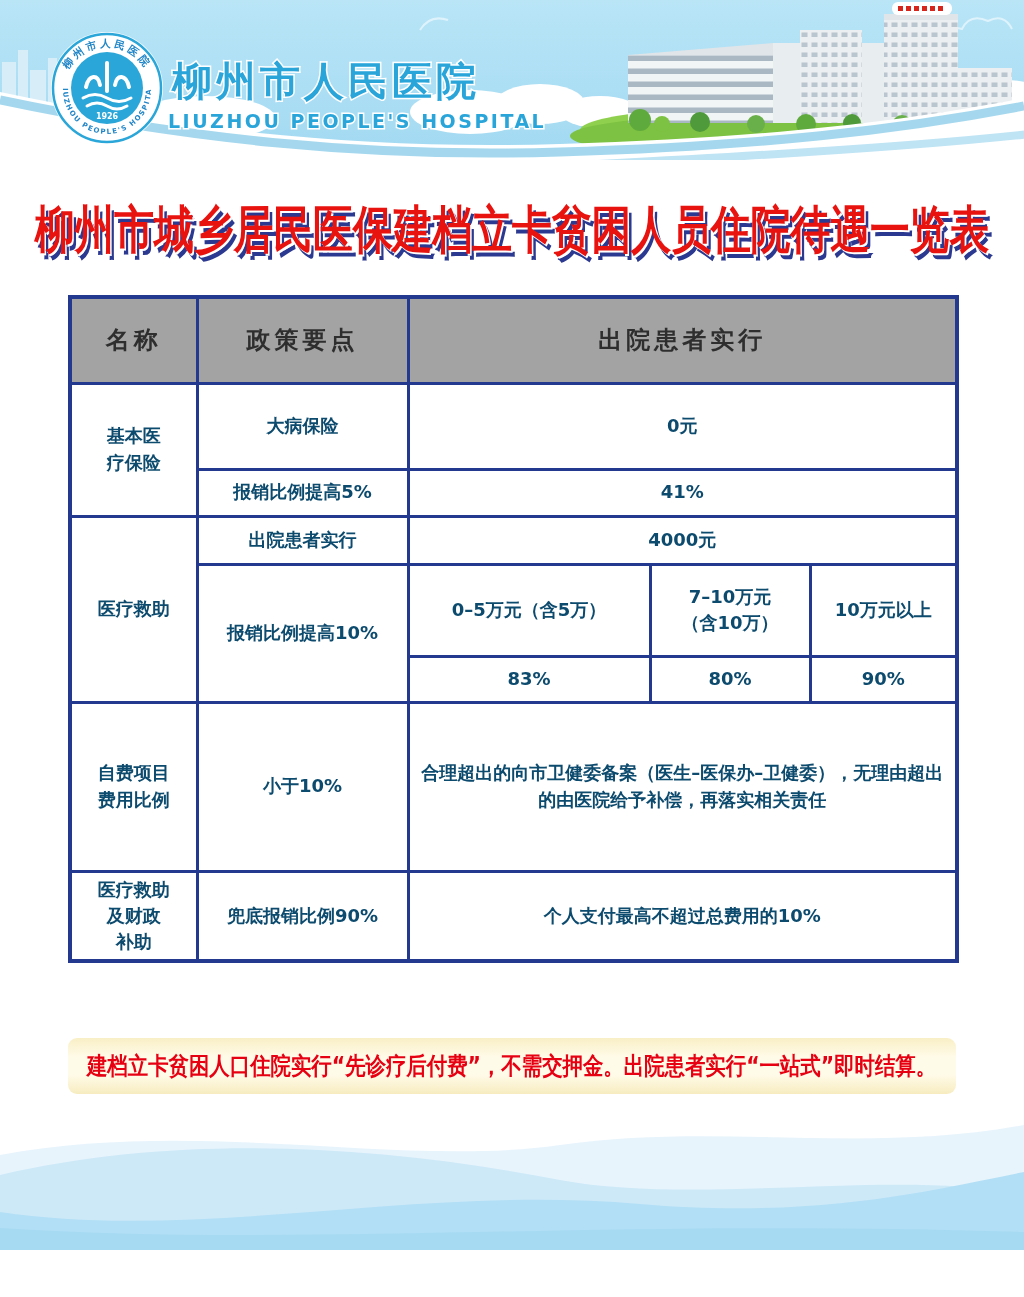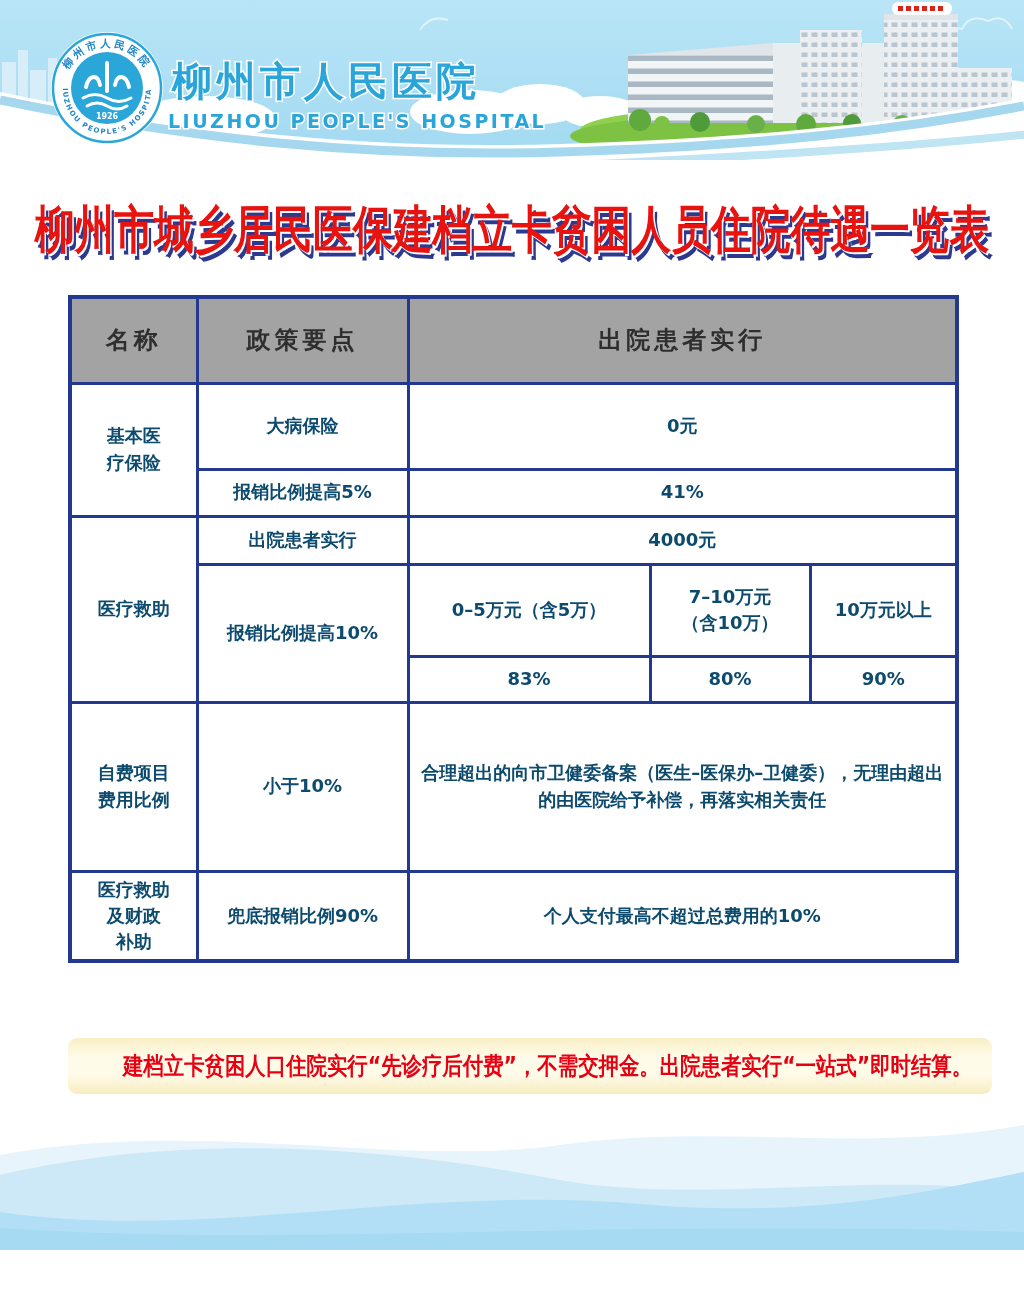--- a/index.html
+++ b/index.html
@@ -29,21 +29,21 @@
   .h-r2{height:47px;}
   .h-r3{height:48px;}
   .h-r4{height:92px;}
   .h-r5{height:46px;}
   .h-r6{height:169px;}
   .h-r7{height:90px;}
   td.longtext{text-align:left;padding:0 26px;line-height:2.0;}
   
   .notice{position:absolute;top:1038px;left:68px;width:888px;height:56px;border-radius:9px;
       background:linear-gradient(180deg,#f9efc6 0%,#fffbe9 35%,#fffbe9 65%,#f7ecc0 100%);
-      display:flex;align-items:center;justify-content:center;padding-left:36px;}
+      display:flex;align-items:center;justify-content:center;}
   .notice .n{font-size:24px;font-weight:900;color:#e60012;white-space:nowrap;
       transform:scaleX(0.85);}
   
   .footer-svg{position:absolute;top:1100px;left:0;}
 </style>
 </head>
 <body>
 
 <div class="page">
 

